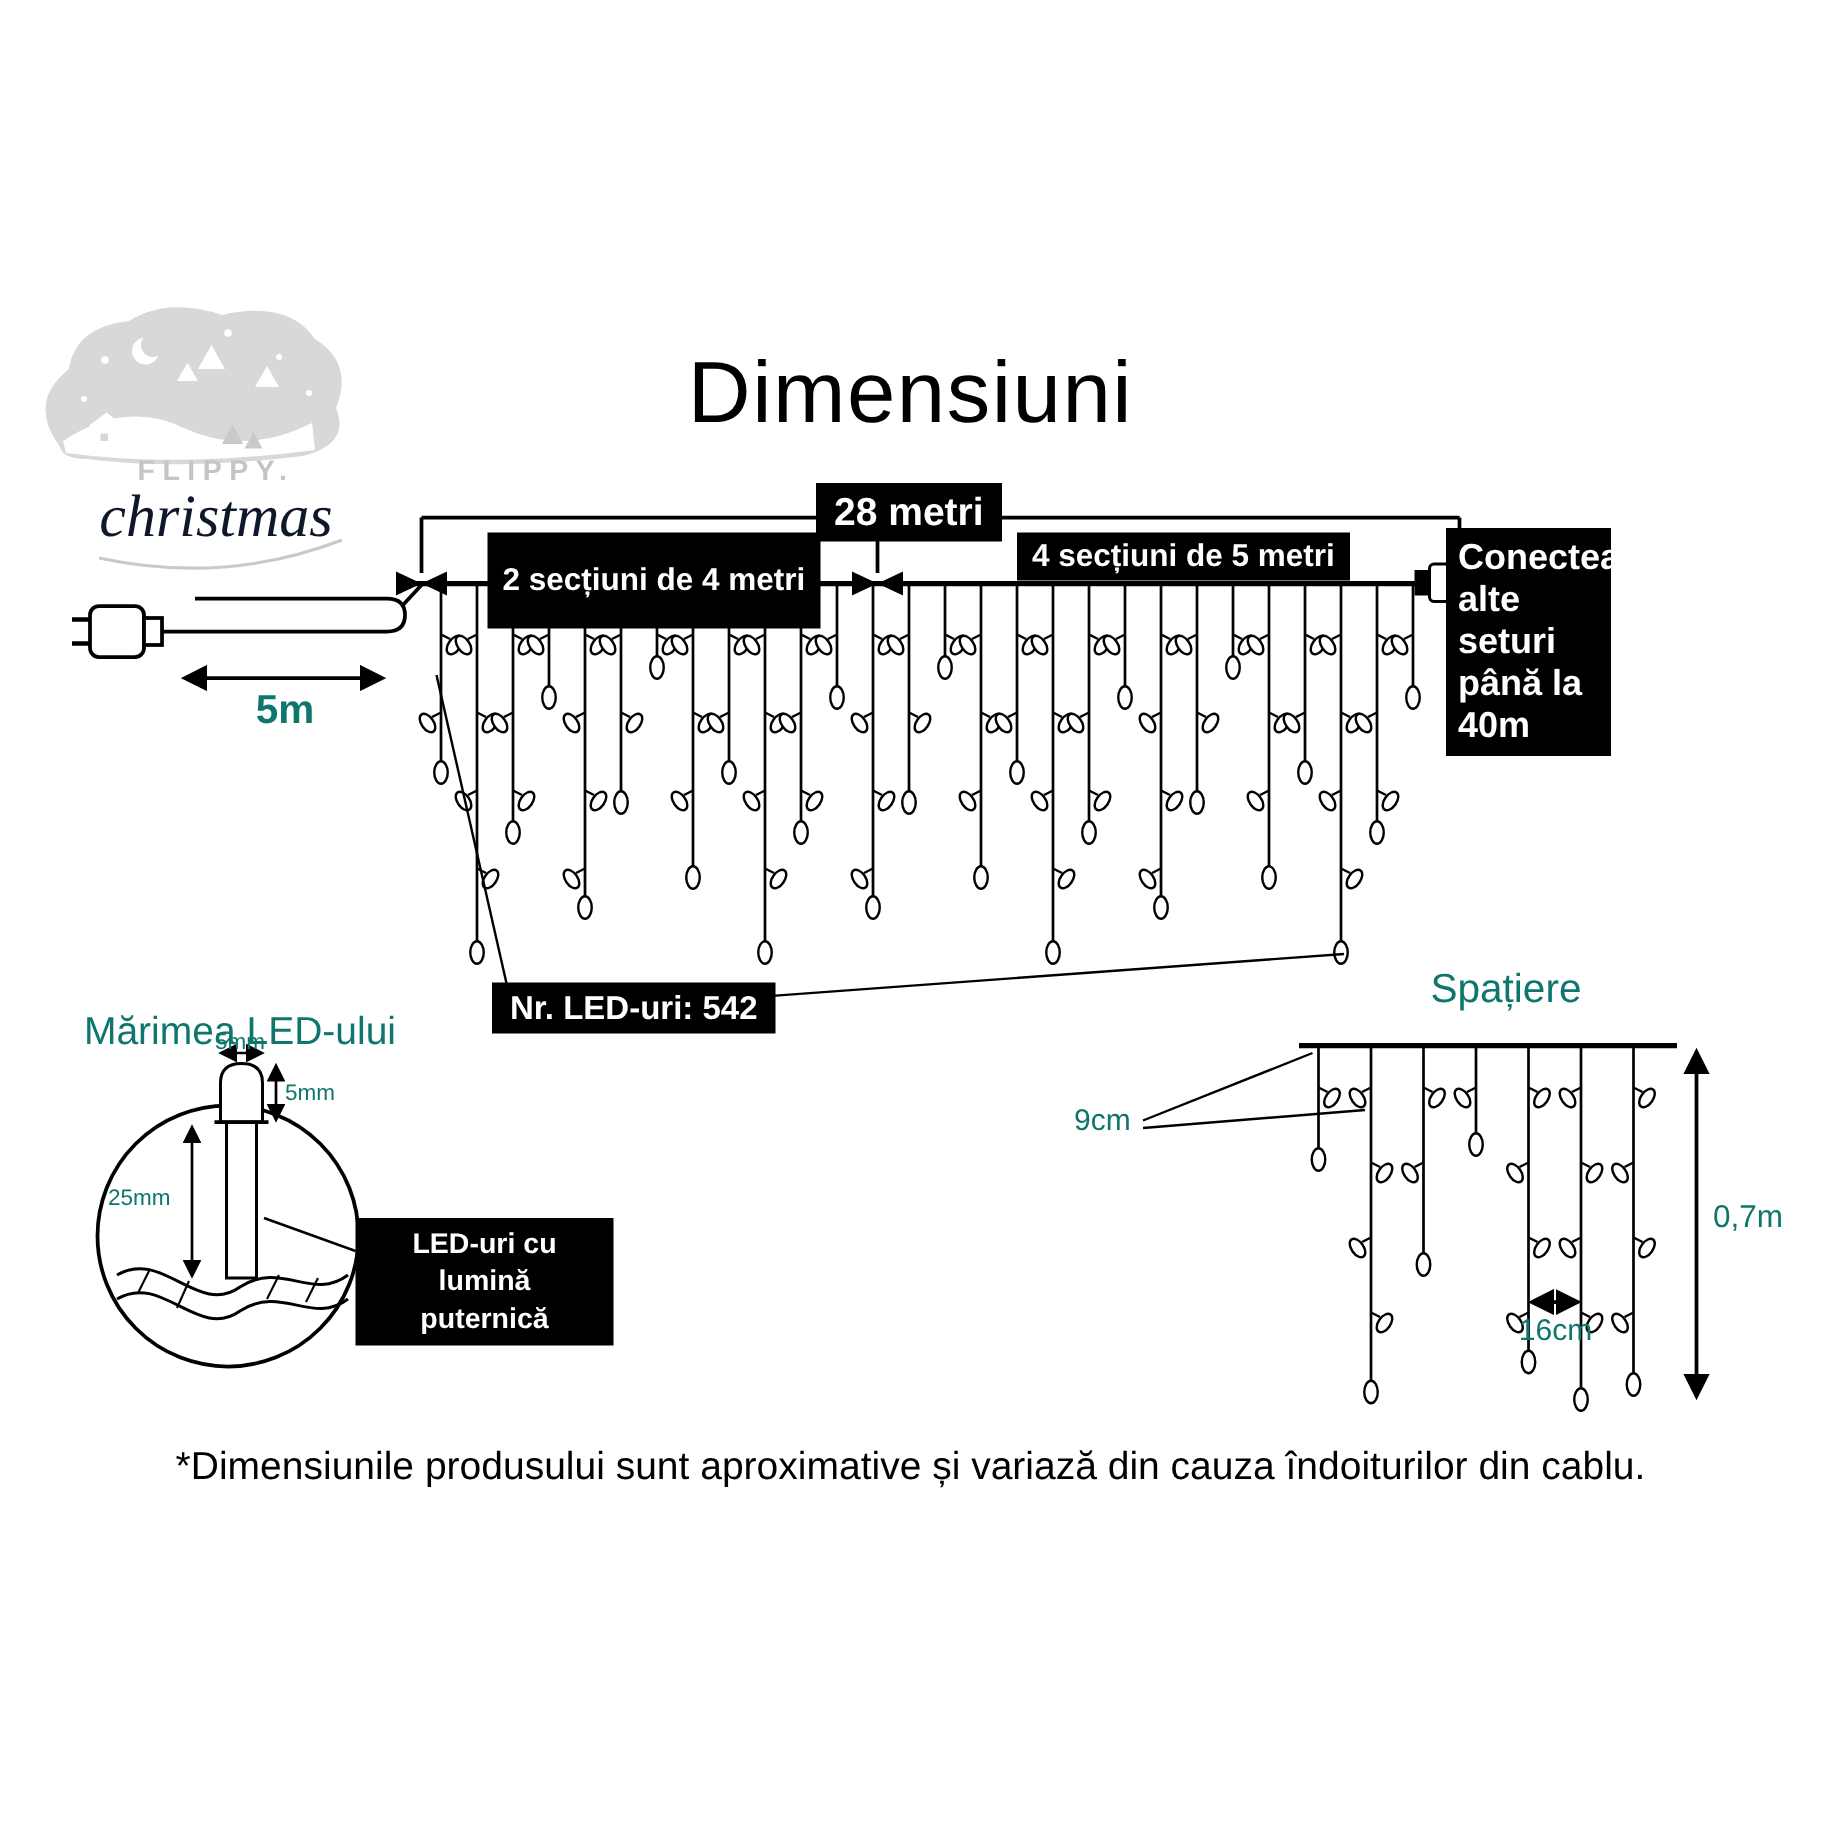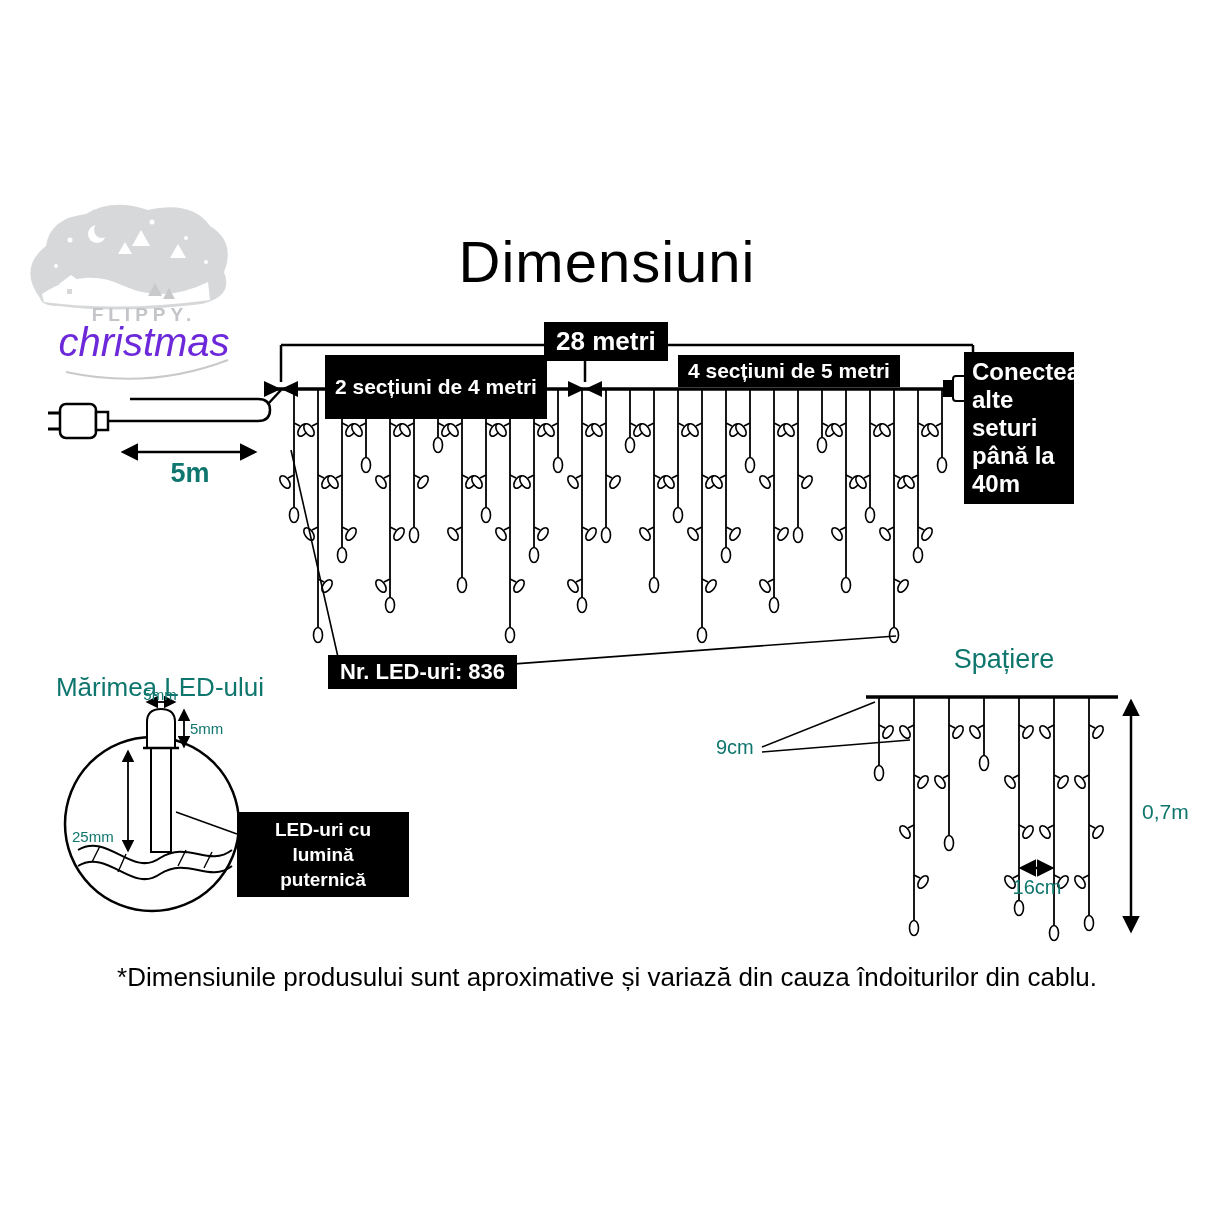--- a/index.html
+++ b/index.html
@@ -13,28 +13,28 @@
   #box-total{left:544px;top:322px;font-size:26px;padding:4px 12px}
   #box-left-sections{left:325px;top:355px;font-size:21px;padding:20px 10px}
   #box-right-sections{left:678px;top:355px;font-size:21px;padding:4px 10px}
   #box-connect{left:964px;top:352px;width:110px;font-size:24px;line-height:28px;text-align:left;padding:6px 8px;white-space:normal}
   #box-led-count{left:328px;top:655px;font-size:22px;padding:4px 12px}
   #box-led-note{left:237px;top:812px;width:172px;font-size:19px;line-height:25px;padding:5px 8px;white-space:normal}
   #label-5m{left:120px;top:458px;width:140px;text-align:center;font-size:27px;font-weight:700}
   #led-size-title{left:38px;top:672px;width:244px;text-align:center;font-size:26px}
   #label-5mm-top{left:126px;top:686px;width:68px;text-align:center;font-size:15px}
   #label-5mm-right{left:190px;top:720px;font-size:15px}
-  #label-25mm{left:72px;top:828px;font-size:15px}
+  #label-25mm{left:72px;top:790px;font-size:15px}
   #spacing-title{left:918px;top:644px;width:172px;text-align:center;font-size:27px}
   #label-9cm{left:716px;top:736px;font-size:20px}
   #label-16cm{left:1001px;top:876px;width:72px;text-align:center;font-size:20px}
   #label-07m{left:1142px;top:800px;font-size:21px}
   #footnote{position:absolute;left:0;right:0;top:962px;text-align:center;font-size:26px}
   #brand-flippy{left:52px;top:304px;width:184px;text-align:center;font-size:19px;font-weight:700;letter-spacing:5px;color:#c3c5c8}
-  #brand-christmas{left:36px;top:320px;width:216px;text-align:center;font-size:40px;font-style:italic;font-family:Liberation Sans, sans-serif;color:#6d28d9}
+  #brand-christmas{left:36px;top:320px;width:216px;text-align:center;font-size:40px;font-style:italic;font-family:Liberation Serif, serif;color:#0f172a}
 </style>
 </head>
 <body>
 
 <div class="stage">
 
   <svg id="art" class="art" width="1214" height="1214" viewBox="0 0 1214 1214">
     <defs>
       <marker id="ah" viewBox="0 0 10 10" refX="8" refY="5" markerWidth="7" markerHeight="7" orient="auto-start-reverse">
         <path d="M0 0 L10 5 L0 10 Z" fill="#000"></path>
@@ -396,21 +396,21 @@
   <div class="blackbox" id="box-left-sections">2 secțiuni de 4 metri</div>
   <div class="blackbox" id="box-right-sections">4 secțiuni de 5 metri</div>
 
   <div class="blackbox" id="box-connect">
     <span style="display:block">Conectează</span>
     <span style="display:block">alte seturi</span>
     <span style="display:block">până la 40m</span>
   </div>
 
   <div class="lbl" id="label-5m">5m</div>
-  <div class="blackbox" id="box-led-count">Nr. LED-uri: 836</div>
+  <div class="blackbox" id="box-led-count">Nr. LED-uri: 542</div>
 
   <div class="lbl" id="led-size-title">Mărimea LED-ului</div>
   <div class="lbl" id="label-5mm-top">5mm</div>
   <div class="lbl" id="label-5mm-right">5mm</div>
   <div class="lbl" id="label-25mm">25mm</div>
   <div class="blackbox" id="box-led-note">
     <span style="display:block">LED-uri cu lumină</span>
     <span style="display:block">puternică</span>
   </div>
 

